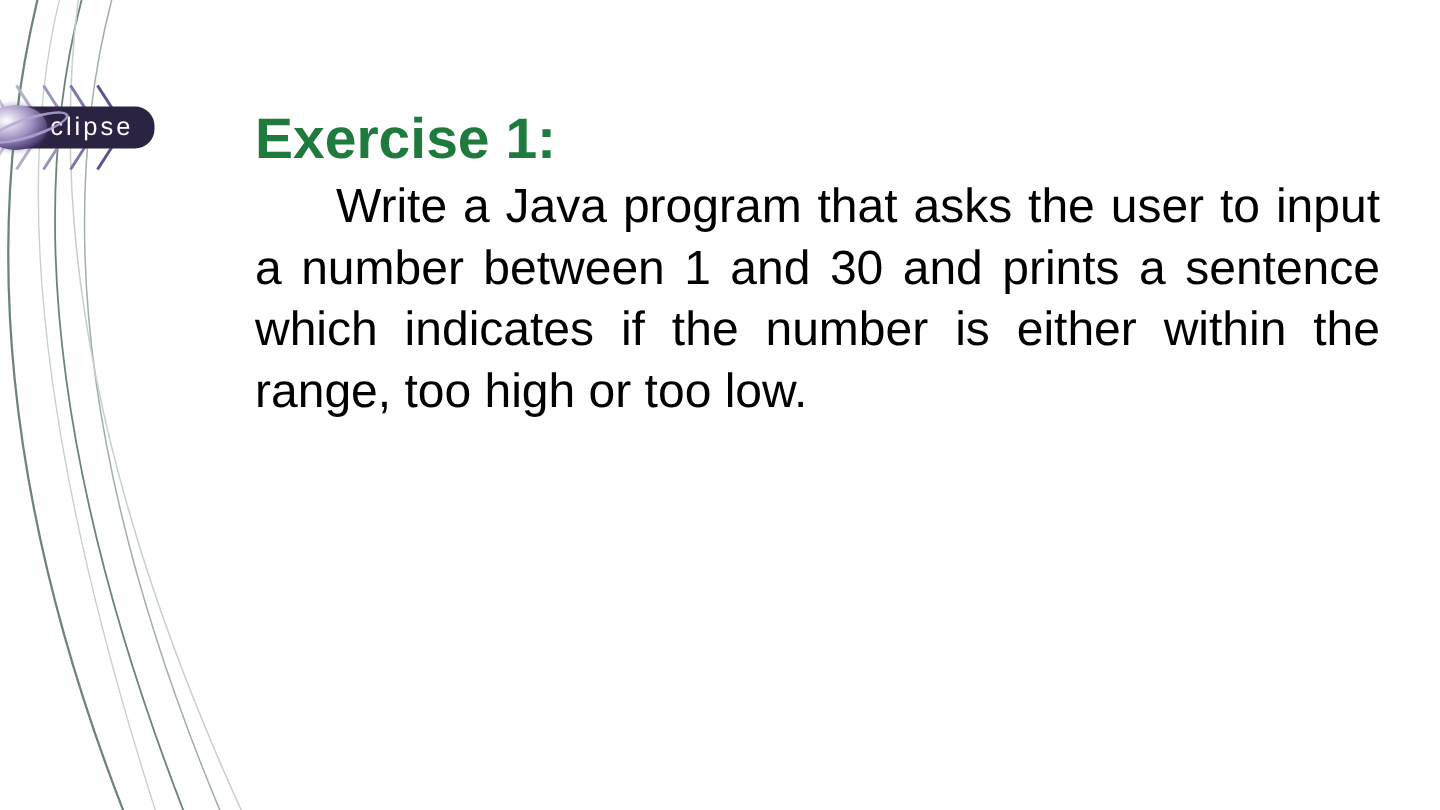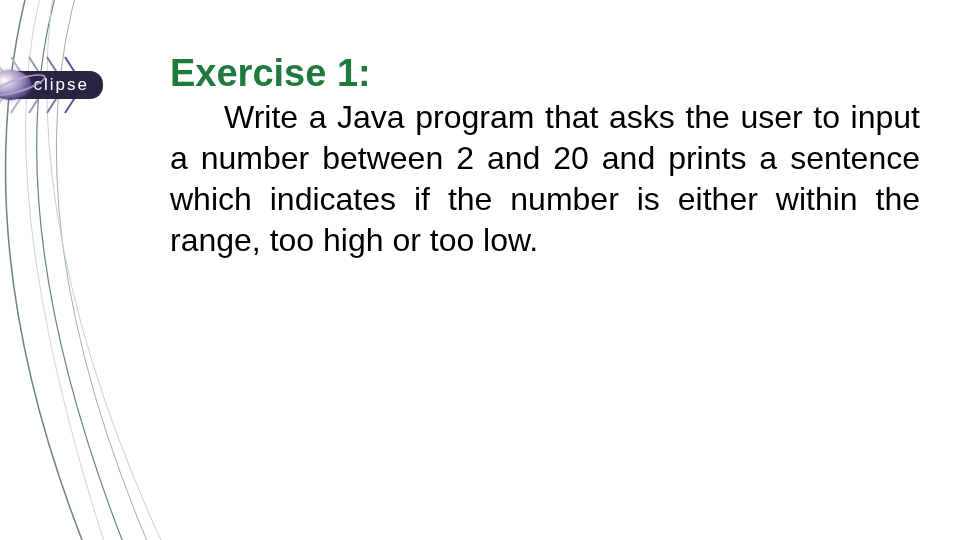--- a/index.html
+++ b/index.html
@@ -7,21 +7,21 @@
   .slide { position: relative; width: 960px; height: 540px; background: #fff; }
   .logo-wrap { position: absolute; top: 55px; left: 0; width: 135px; height: 60px; }
   .chevrons { position: absolute; top: 50%; left: 0; transform: translateY(-50%); display: flex; }
   .chev { width: 26px; height: 58px; margin-left: -8px; }
   .chev svg { width: 100%; height: 100%; display: block; }
   .eclipse-pill { position: absolute; left: 4px; top: 50%; transform: translateY(-50%); background: #2b2342; color: #fff; font-size: 17px; letter-spacing: 2px; padding: 4px 14px 4px 18px; border-radius: 13px; font-family: Arial, sans-serif; z-index: 2; }
   .orb { position: absolute; left: 0; top: 50%; transform: translate(-25%, -50%); width: 42px; height: 30px; border-radius: 50%; background: radial-gradient(ellipse at 35% 35%, #fff, #9f90c2 45%, #3a2c60 80%); box-shadow: 0 0 4px rgba(100,80,150,.5); z-index: 3; }
   .ring { position: absolute; left: -8px; top: 50%; transform: translateY(-50%) rotate(-18deg); width: 55px; height: 14px; border: 2px solid #b7a6d4; border-radius: 50%; z-index: 4; background: transparent; opacity: .85; }
   .swoops { position: absolute; left: -40px; top: -20px; width: 300px; height: 580px; z-index: 0; }
   .swoops svg { width: 100%; height: 100%; }
-  .content { position: absolute; left: 170px; top: 53px; right: 40px; }
+  .content { position: absolute; left: 170px; top: 73px; right: 40px; }
   .heading { color: #1f7a3d; font-size: 38px; font-weight: bold; line-height: 1.1; margin-bottom: 4px; }
   .body-text { color: #000; font-size: 32px; line-height: 1.28; text-align: justify; text-justify: inter-word; text-indent: 54px; margin-top: -2px; }
 </style>
 </head>
 <body>
 <div class="slide">
 
   <div class="swoops">
     <svg viewBox="0 0 300 580" preserveAspectRatio="none">
       <path d="M 70 0 Q 0 260 130 580" stroke="#6c8577" stroke-width="1.5" fill="none"></path>
@@ -60,16 +60,16 @@
           </svg>
         </span>
     </div>
     <div class="eclipse-pill">eclipse</div>
     <div class="orb"></div>
     <div class="ring"></div>
   </div>
 
   <div class="content">
     <div class="heading">Exercise 1:</div>
-    <p class="body-text">Write a Java program that asks the user to input a number between 2 and 20 and prints a sentence which indicates if the number is either within the range, too high or too low.</p>
+    <p class="body-text">Write a Java program that asks the user to input a number between 1 and 30 and prints a sentence which indicates if the number is either within the range, too high or too low.</p>
   </div>
 
 </div>
 
 </body></html>

